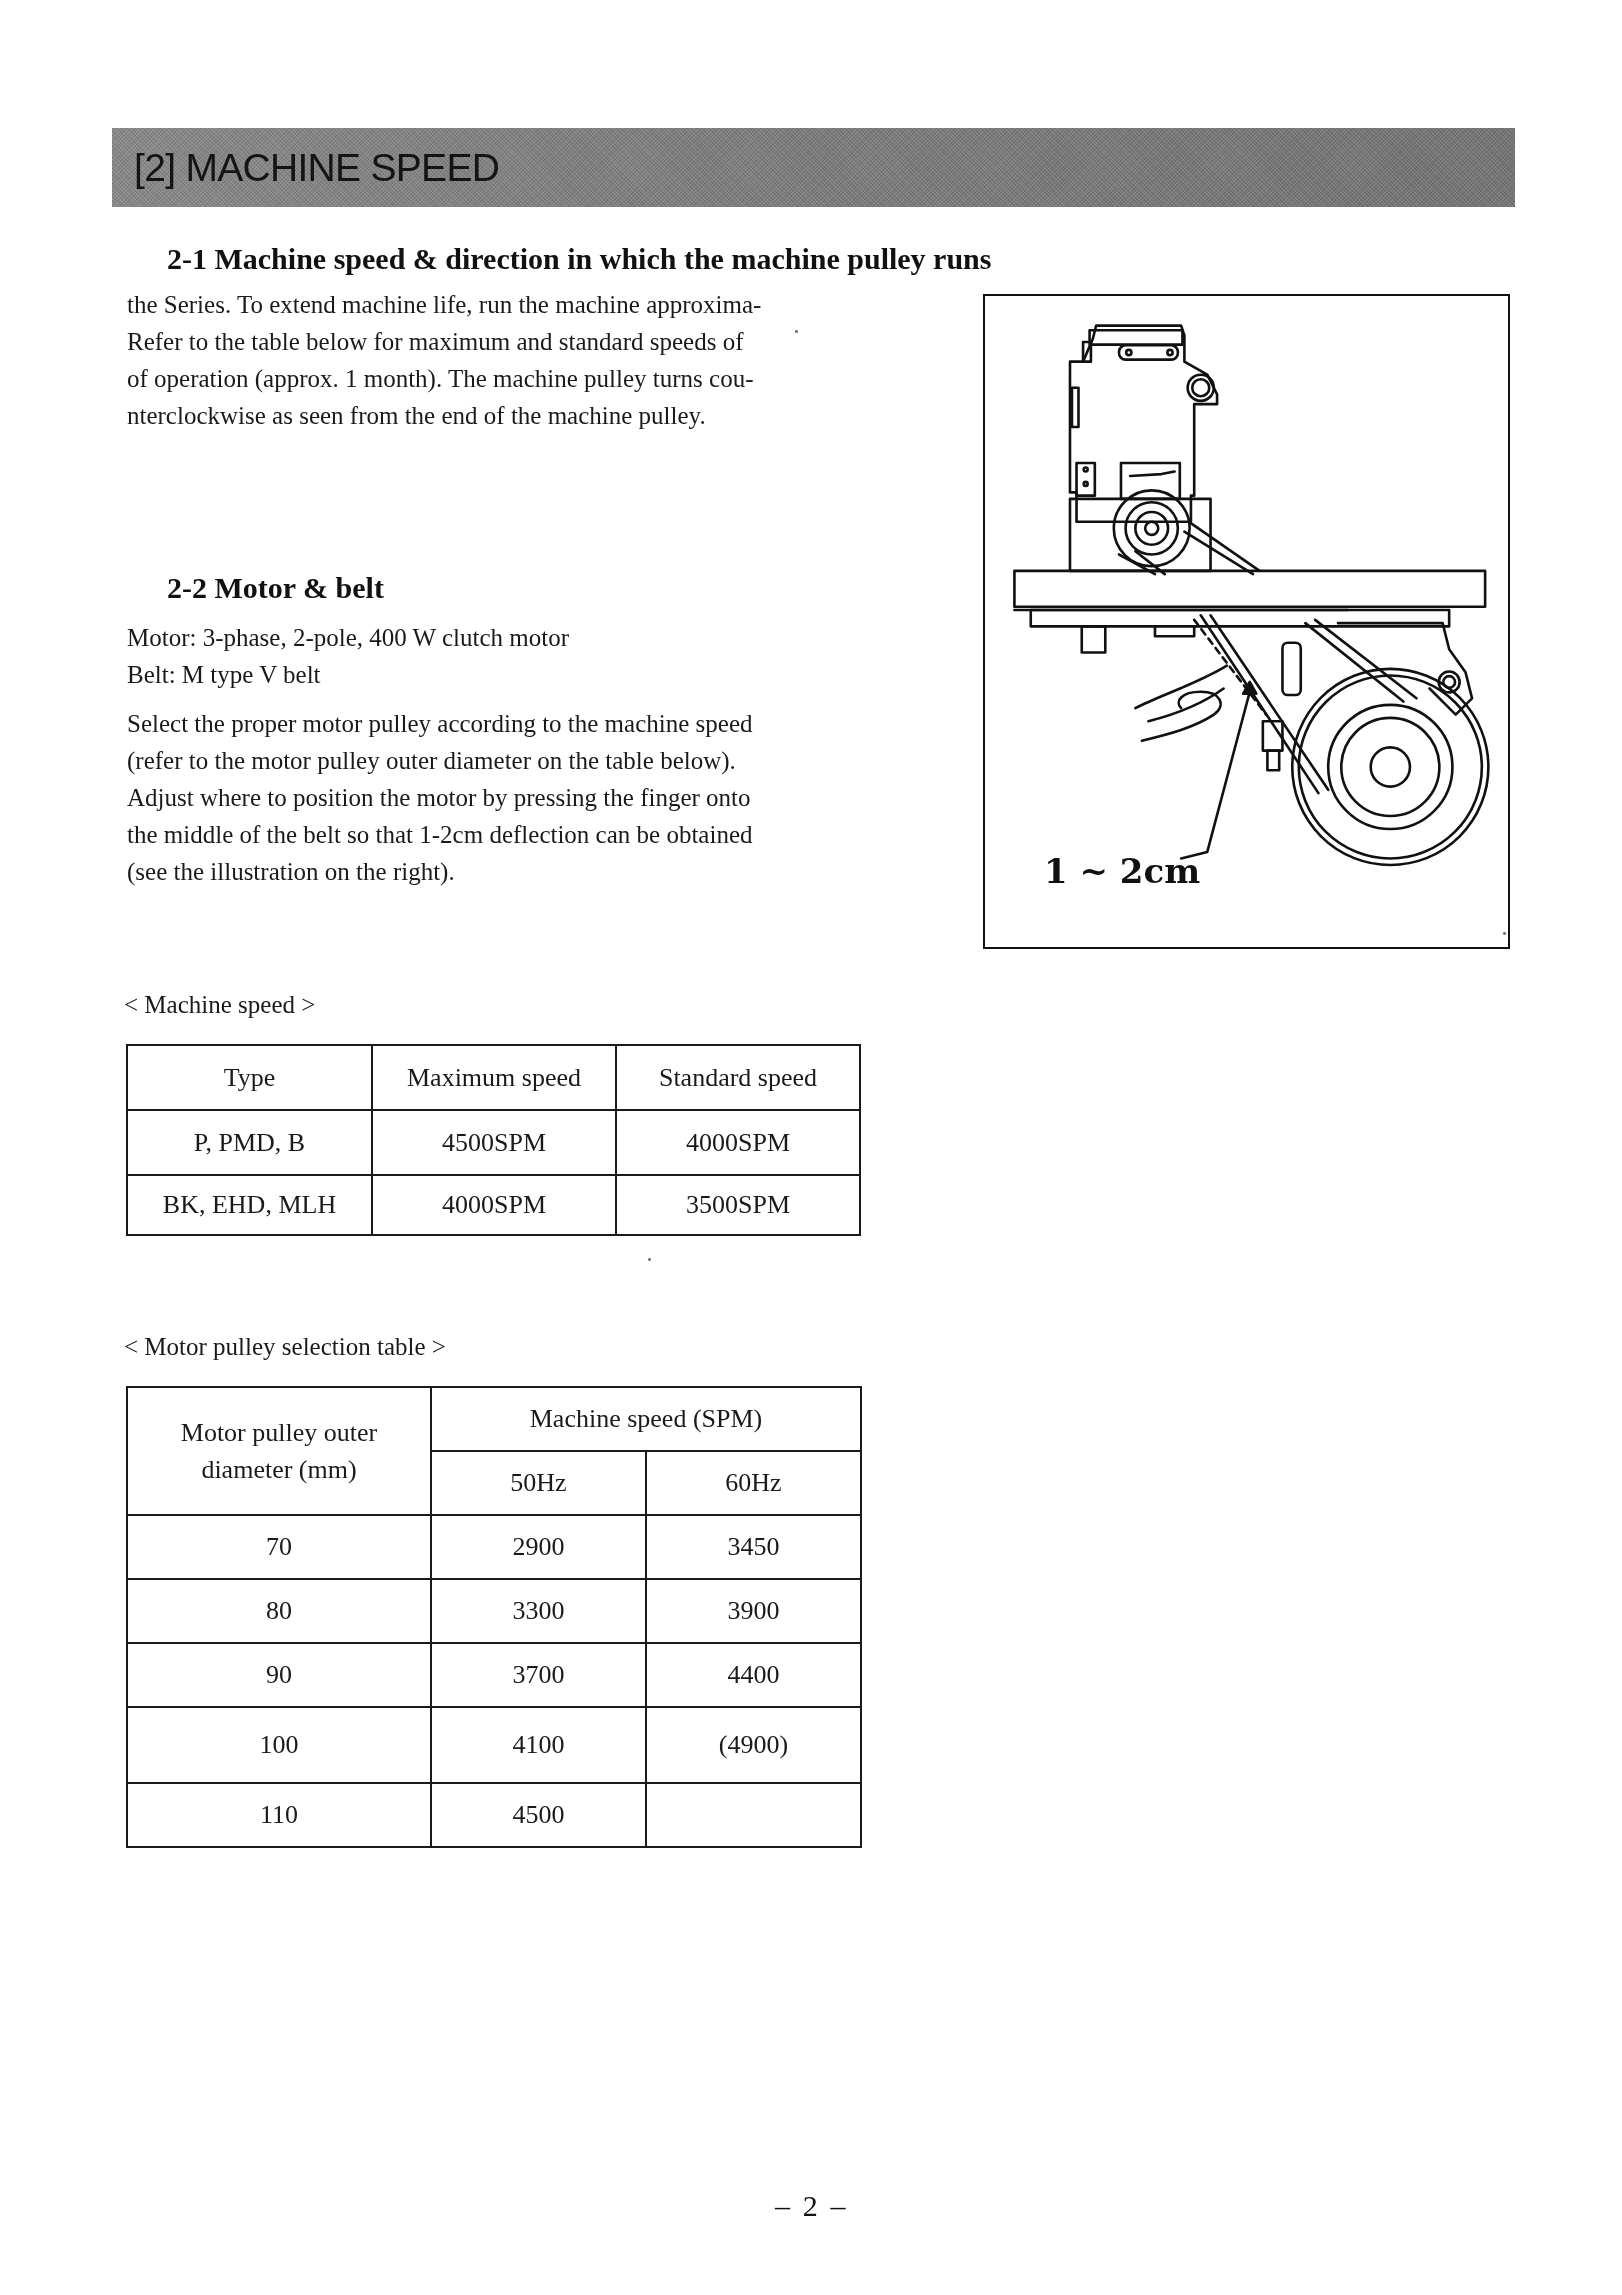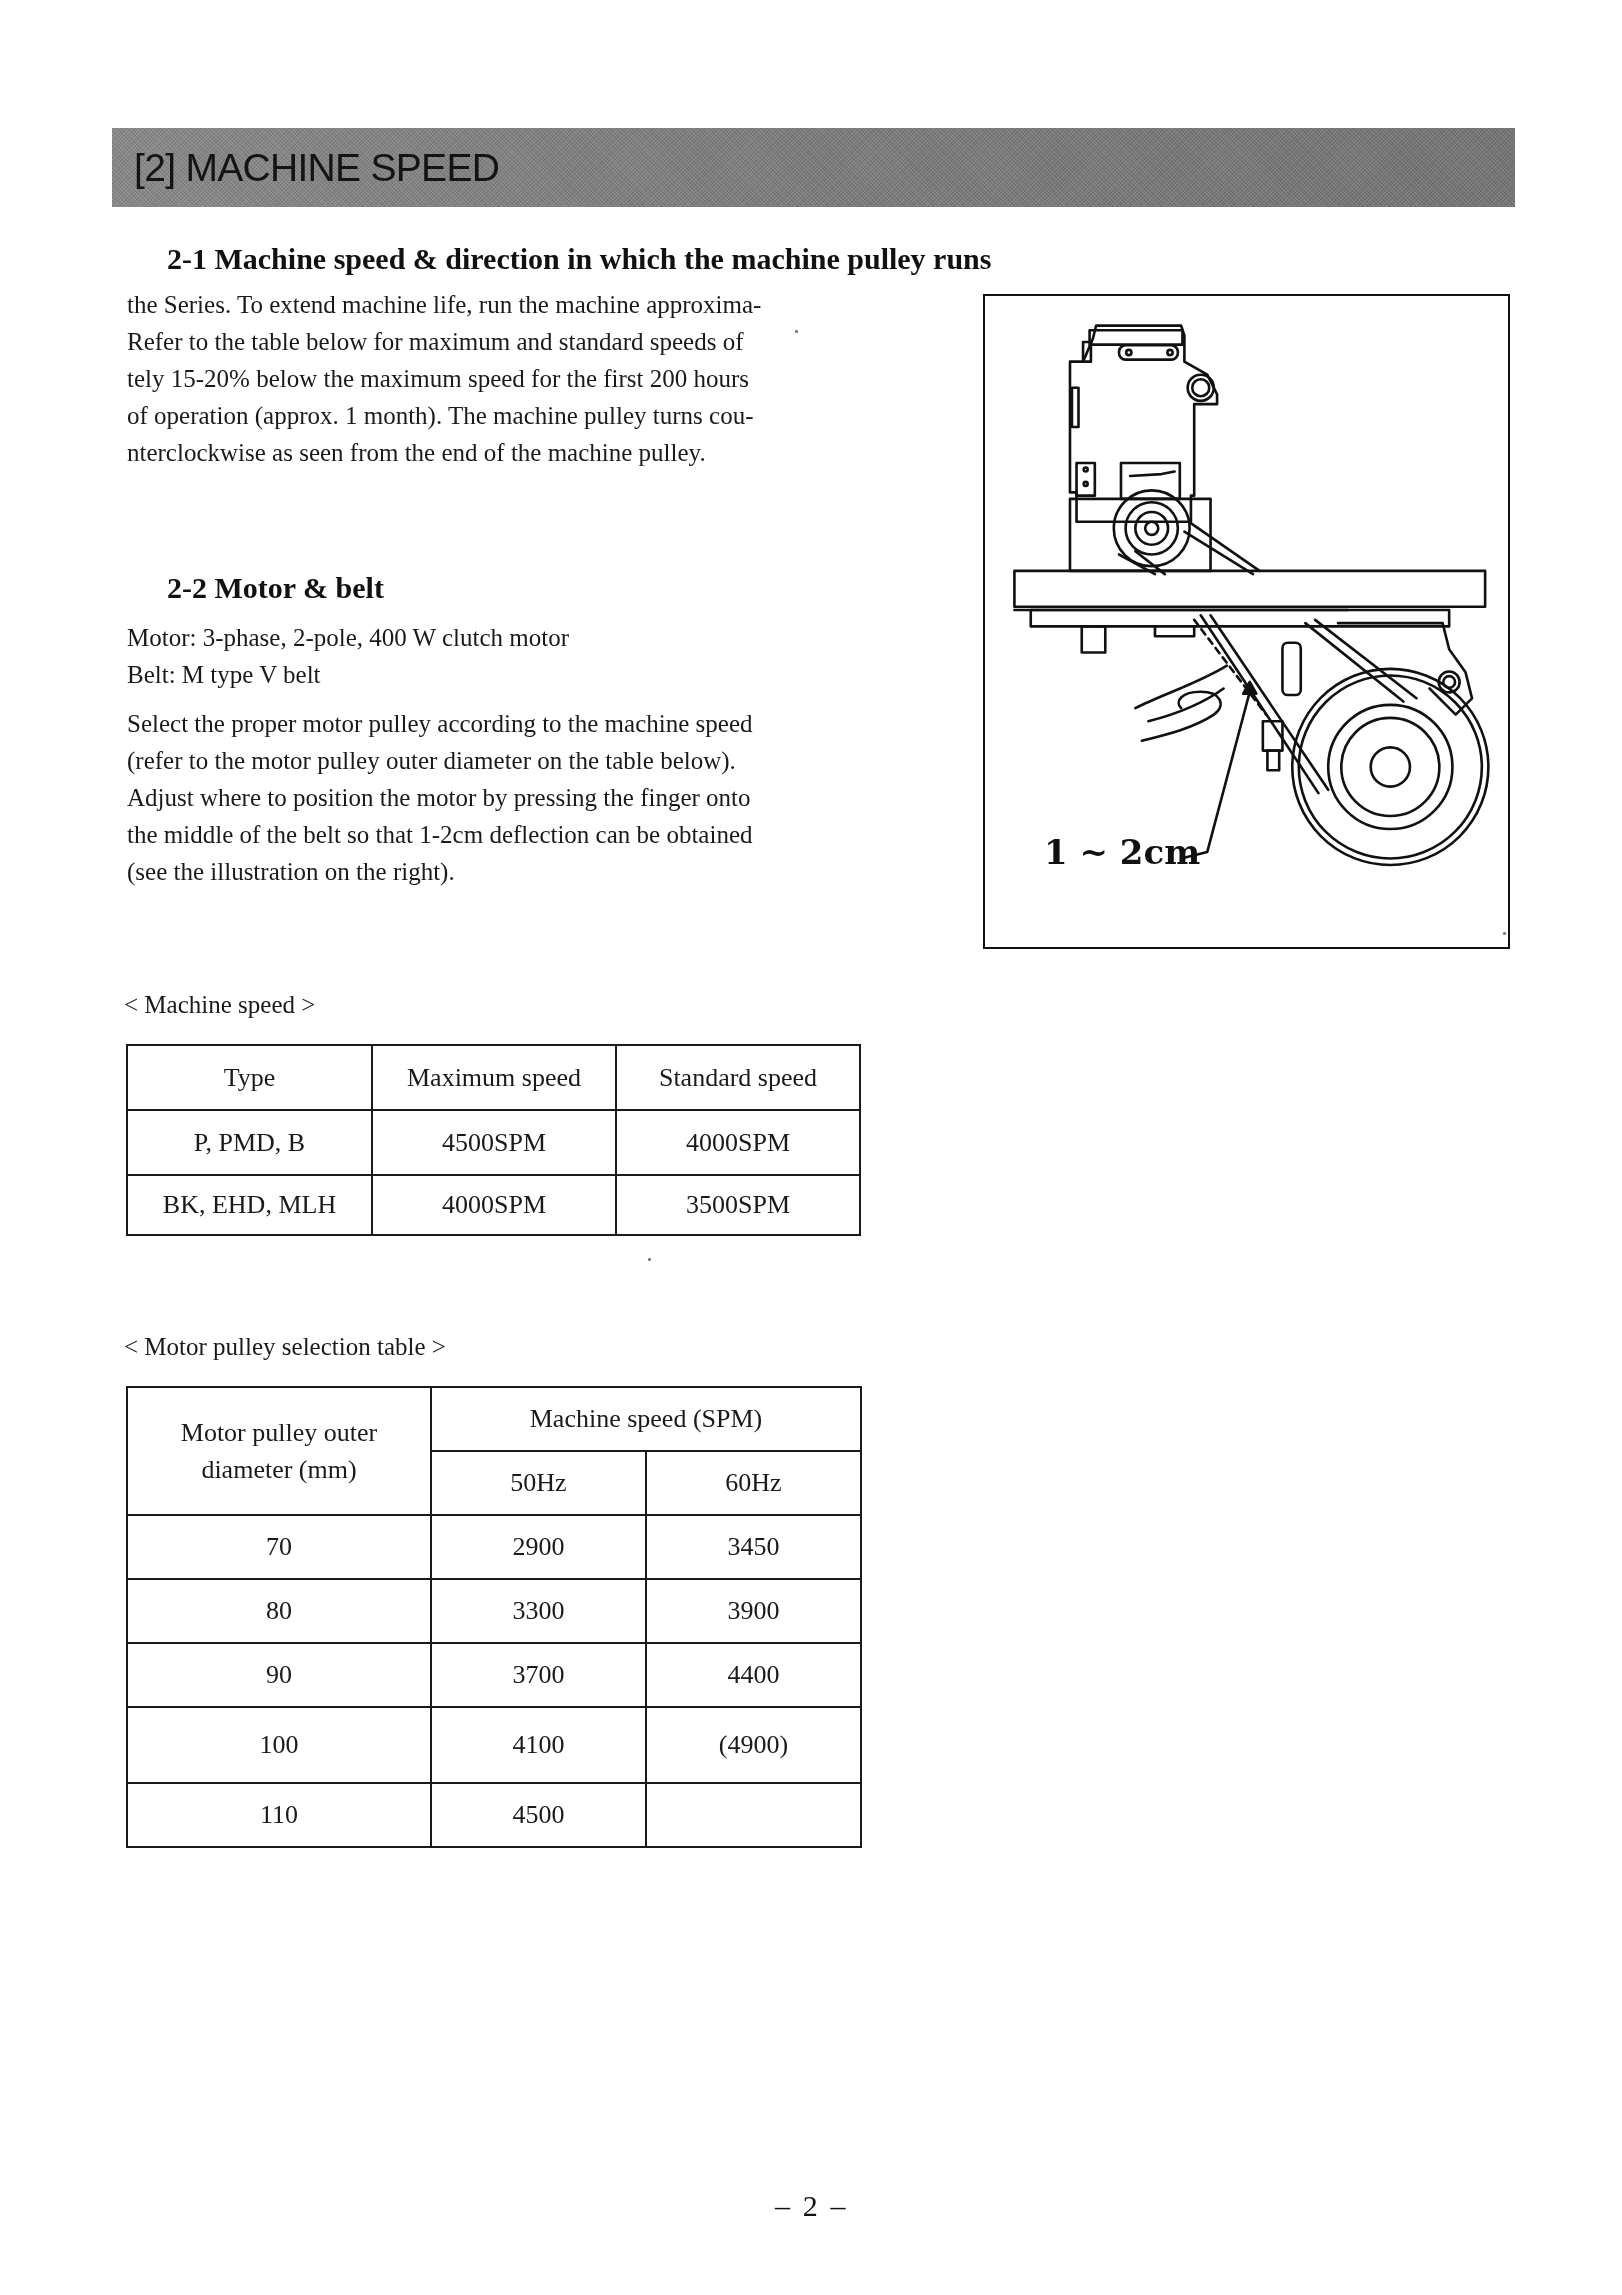--- a/index.html
+++ b/index.html
@@ -32,21 +32,21 @@
     .body-line { display: block; white-space: nowrap; }
     .caption {
       position: absolute; left: 124px; font-size: 25px; color: #1a1a1a; white-space: nowrap;
     }
     .figure-box {
       position: absolute; left: 983px; top: 294px; width: 523px; height: 651px;
       border: 2.6px solid #111; background: #fff;
     }
     .figure-box svg { position: absolute; left: 0; top: 0; }
     .fig-label {
-      position: absolute; left: 59px; top: 536px; font-size: 34px; font-weight: bold;
+      position: absolute; left: 59px; top: 555px; font-size: 34px; font-weight: bold;
       font-family: "DejaVu Serif", "Liberation Serif", serif; color: #111; white-space: nowrap;
     }
     table.doc-table {
       position: absolute; border-collapse: collapse; table-layout: fixed;
       font-size: 26px; color: #1a1a1a;
     }
     table.doc-table td {
       border: 2px solid #1a1a1a; text-align: center; vertical-align: middle; padding: 4px;
     }
     .page-number {
@@ -59,21 +59,20 @@
 <body>
 
 <div class="header-bar">
   <div class="header-title">[2] MACHINE SPEED</div>
 </div>
 
 <div class="sec-heading" style="top:242px;">2-1 Machine speed &amp; direction in which the machine pulley runs</div>
 <div class="body-text" style="top:286px;">
   <span class="body-line">the Series. To extend machine life, run the machine approxima-</span>
   <span class="body-line">Refer to the table below for maximum and standard speeds of</span>
-  <span class="body-line">tely 15-20% below the maximum speed for the first 200 hours</span>
   <span class="body-line">of operation (approx. 1 month). The machine pulley turns cou-</span>
   <span class="body-line">nterclockwise as seen from the end of the machine pulley.</span>
 </div>
 
 <div class="sec-heading" style="top:571px;">2-2 Motor &amp; belt</div>
 <div class="body-text" style="top:619px;">
   <span class="body-line">Motor: 3-phase, 2-pole, 400 W clutch motor</span>
   <span class="body-line">Belt: M type V belt</span>
 </div>
 <div class="body-text" style="top:705px;">

